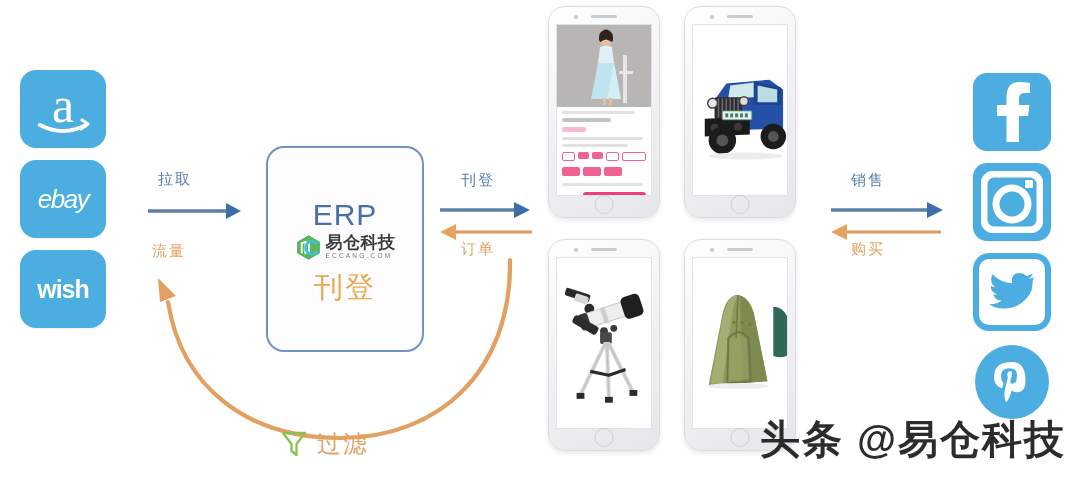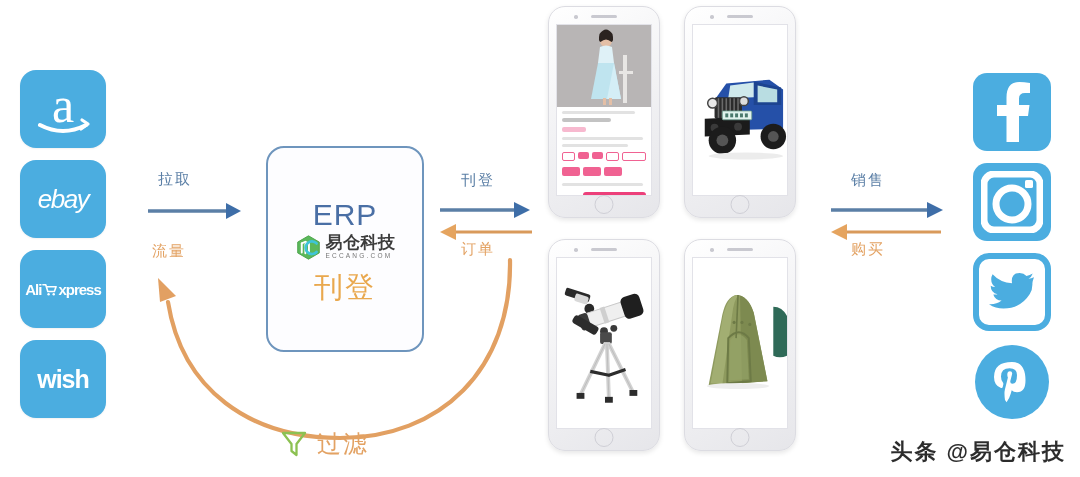--- a/index.html
+++ b/index.html
@@ -156,21 +156,21 @@
   .chip { height: 7px; flex: 1; border-radius: 2px; background: #f06292; }
   .chip.out { background: #fff; border: 1px solid #f06292; }
   .shop-cta { margin: 6px 5px 0 26px; height: 14px; border-radius: 3px; background: #ec407a; }
 
   
   .prod-stage { width:100%; height:100%; display:flex; align-items:center; justify-content:center; }
 
   .watermark {
     position: absolute;
     right: 14px; bottom: 10px;
-    font-size: 22px;
+    font-size: 40px;
     color: #1b1b1b;
     letter-spacing: 2px;
     font-weight: 700;
     opacity: .92;
   }
 </style>
 </head>
 <body>
 
 <div id="canvas">
@@ -184,31 +184,20 @@
           <path d="M8 43 Q31 55 54 43" stroke="#ffffff" stroke-width="4" fill="none" stroke-linecap="round"></path>
           <path d="M50 38 L56 42 L49 47" stroke="#ffffff" stroke-width="3.2" fill="none" stroke-linecap="round" stroke-linejoin="round"></path>
         </svg>
       </span>
     </div>
 
     <div class="plat-tile">
       <span class="wordmark wm-ebay">ebay</span>
     </div>
 
-    <div class="plat-tile">
-      <span style="display:flex;align-items:center;">
-        <span class="wordmark" style="font-size:15px;">Ali</span>
-        <svg width="15" height="15" viewBox="0 0 16 16" style="margin:0 1px;">
-          <path d="M1 3 h3 l2.2 7.2 h7 l1.8 -5.2 h-9.4" stroke="#ffffff" stroke-width="1.7" fill="none" stroke-linejoin="round" stroke-linecap="round"></path>
-          <circle cx="7" cy="13" r="1.3" fill="#ffffff"></circle>
-          <circle cx="12.5" cy="13" r="1.3" fill="#ffffff"></circle>
-        </svg>
-        <span class="wordmark" style="font-size:15px;">xpress</span>
-      </span>
-    </div>
 
     <div class="plat-tile">
       <span class="wordmark wm-wish">wish</span>
     </div>
   </div>
 
   <div id="erp-card">
     <div id="erp-title">ERP</div>
     <div id="erp-logo-row">
       <svg width="27" height="27" viewBox="0 0 30 30">

